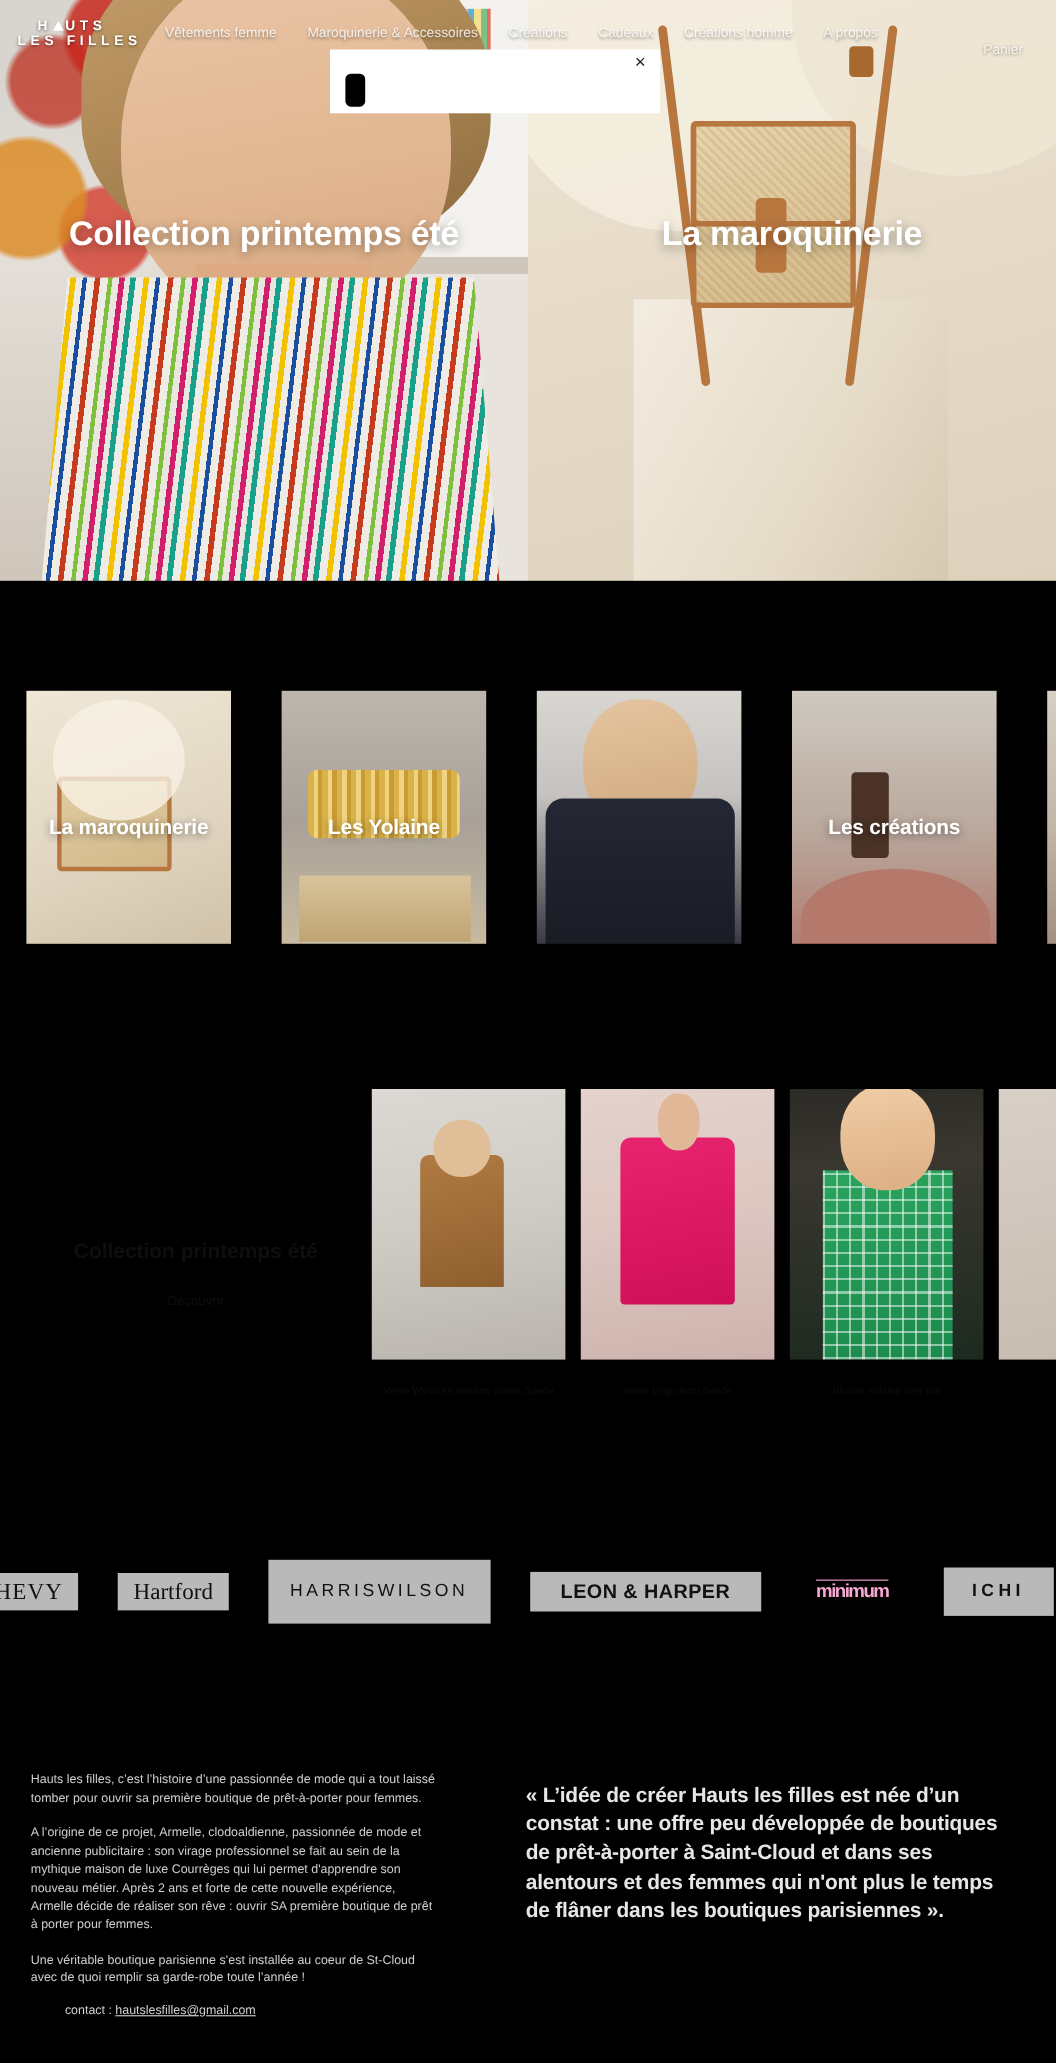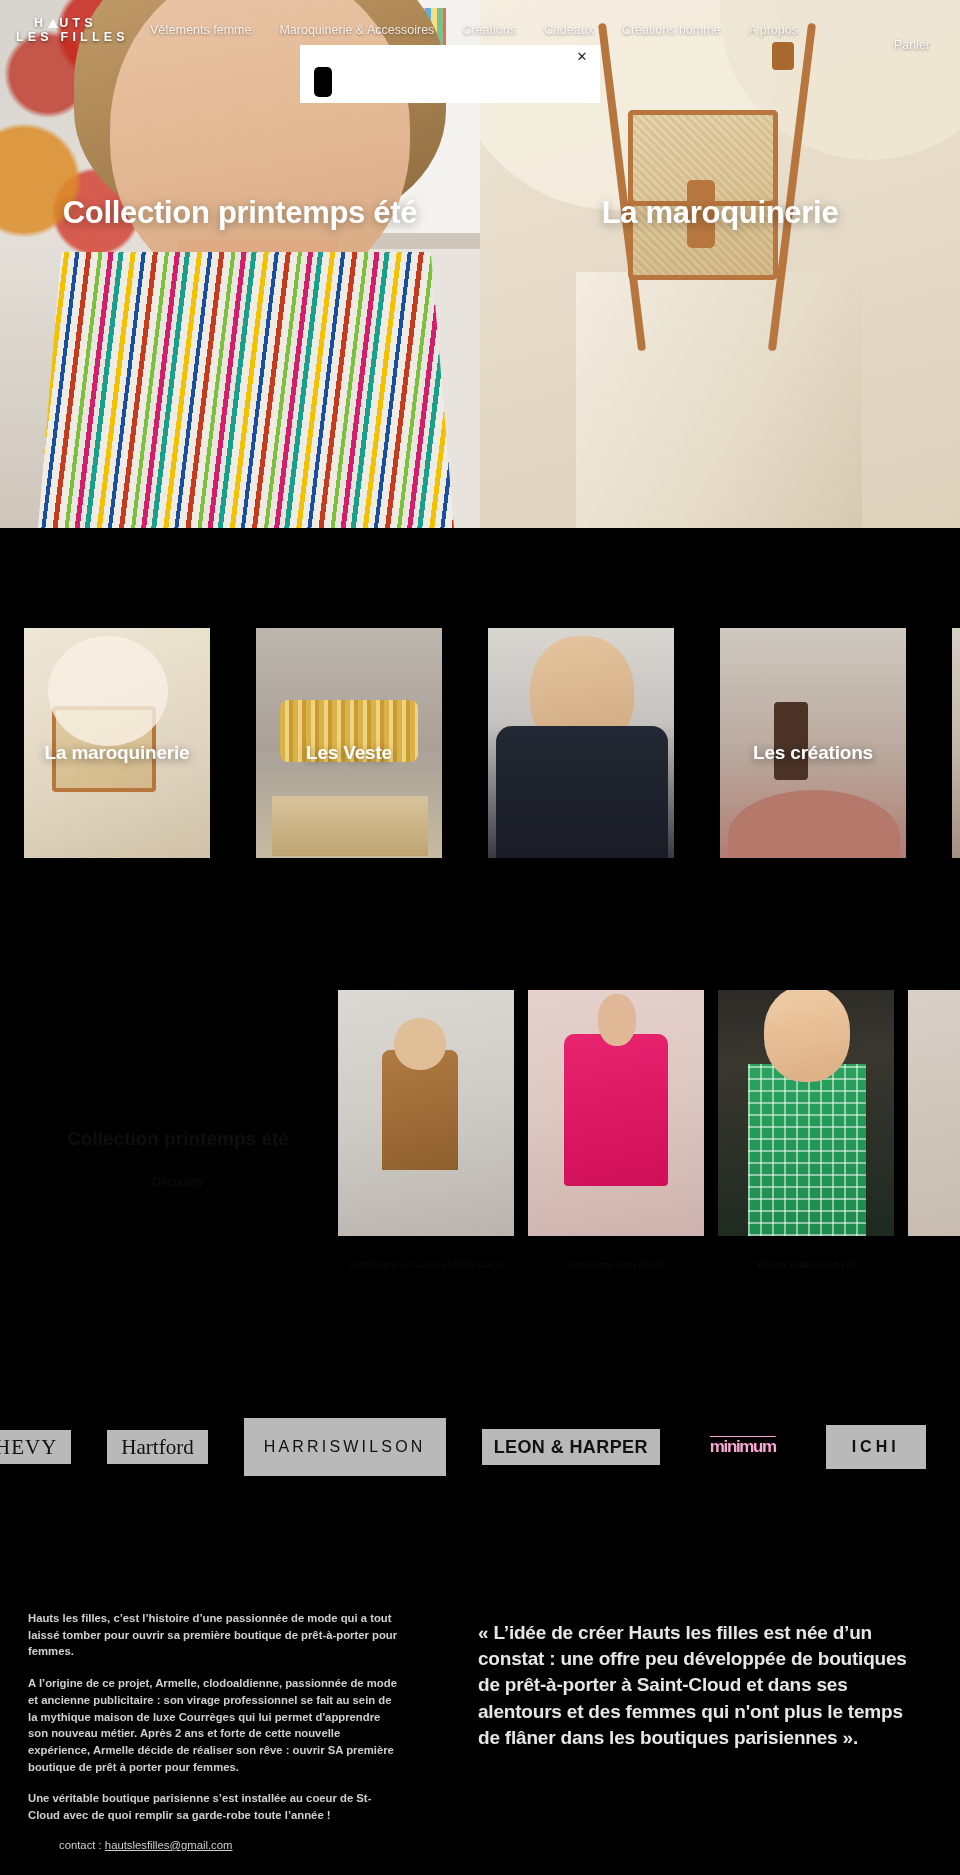--- a/index.html
+++ b/index.html
@@ -281,34 +281,34 @@
     display:flex; align-items:center; gap:36px;
   }
   .brand {
     flex:0 0 auto; background:#b9b9b9; color:#111;
     display:flex; align-items:center; justify-content:center;
     height:34px; padding:0 14px; white-space:nowrap;
   }
   .b-chevy  { font-family:"Liberation Serif", serif; font-size:21px; letter-spacing:1px; }
   .b-hartford { font-family:"Liberation Serif", serif; font-size:21px; }
   .b-harris { font-size:16px; letter-spacing:3.2px; height:58px; padding:0 20px; }
-  .b-leon   { font-size:18px; font-weight:700; letter-spacing:.4px; height:36px; padding:0 12px; }
+  .b-leon   { font-size:18px; font-weight:700; letter-spacing:.4px; height:36px; padding:0 28px; }
   .b-minimum{ background:none; color:#f9a8d4; font-size:17px; font-weight:700;
               letter-spacing:-1.4px; text-decoration:overline; }
   .b-ichi   { font-size:16px; font-weight:700; letter-spacing:4px; height:44px; padding:0 26px; }
   .b-petite { font-family:"Liberation Serif", serif; font-style:italic; font-size:18px;
               height:44px; padding:0 12px; }
 
   
   .about {
     position:absolute; top:1550px; left:0; width:960px; height:325px; background:#000;
   }
   .about-left { position:absolute; left:28px; top:60px; width:370px; }
   .about-left p {
-    color:#cfcfcf; font-size:11.3px; line-height:1.48; margin-bottom:15px;font-weight:bold;
+    color:#cfcfcf; font-size:11.3px; line-height:1.48; margin-bottom:15px;
   }
   .about-left .contact { color:#cfcfcf; font-size:11.3px;margin-left:31px; }
   .about-left .contact a { color:#cfcfcf; text-decoration:underline; }
   .about-right {
     position:absolute; left:478px; top:70px; width:450px;
     color:#e6e6e6; font-size:19px; font-weight:700; line-height:1.38;
     letter-spacing:-.2px;
   }
 </style>
 </head>
@@ -358,21 +358,21 @@
   <button class="popup-close">✕</button>
   <div class="popup-thumb"></div>
 </div>
 
 <div class="cats">
   <div class="cat-track">
     <div class="cat cat-bg1">
       <div class="lbl">La maroquinerie</div>
     </div>
     <div class="cat cat-bg2">
-      <div class="lbl">Les Veste</div>
+      <div class="lbl">Les Yolaine</div>
     </div>
     <div class="cat cat-bg3">
       <div class="lbl">Fins de série !</div>
     </div>
     <div class="cat cat-bg4">
       <div class="lbl">Les créations</div>
     </div>
     <div class="cat cat-bg5">
       <div class="lbl"></div>
     </div>

